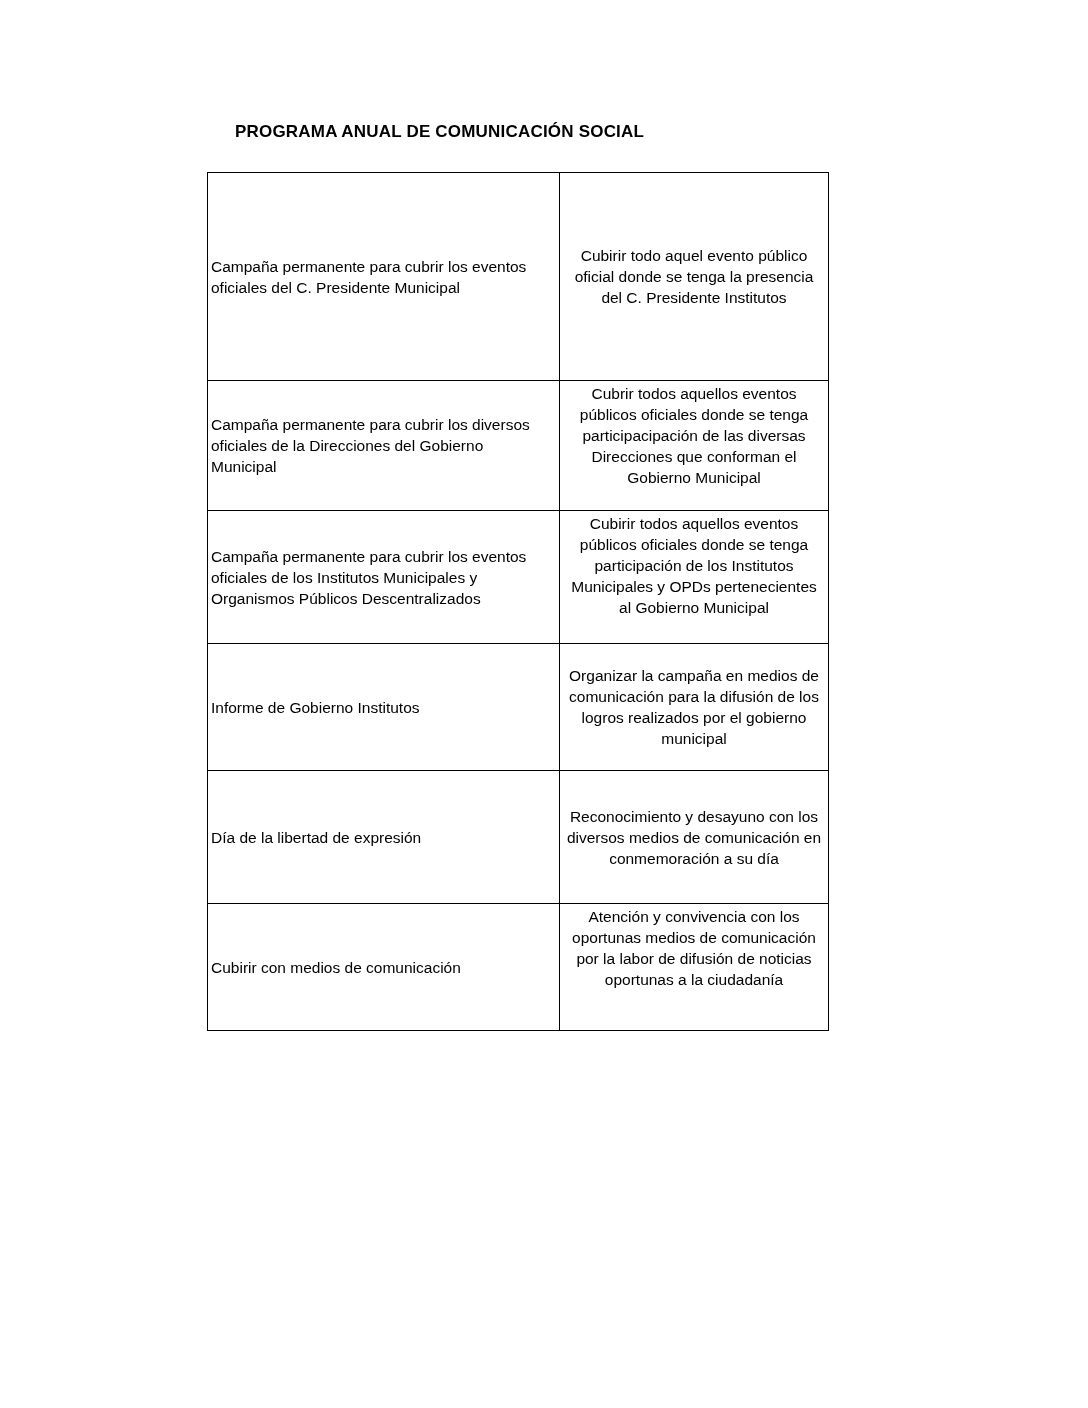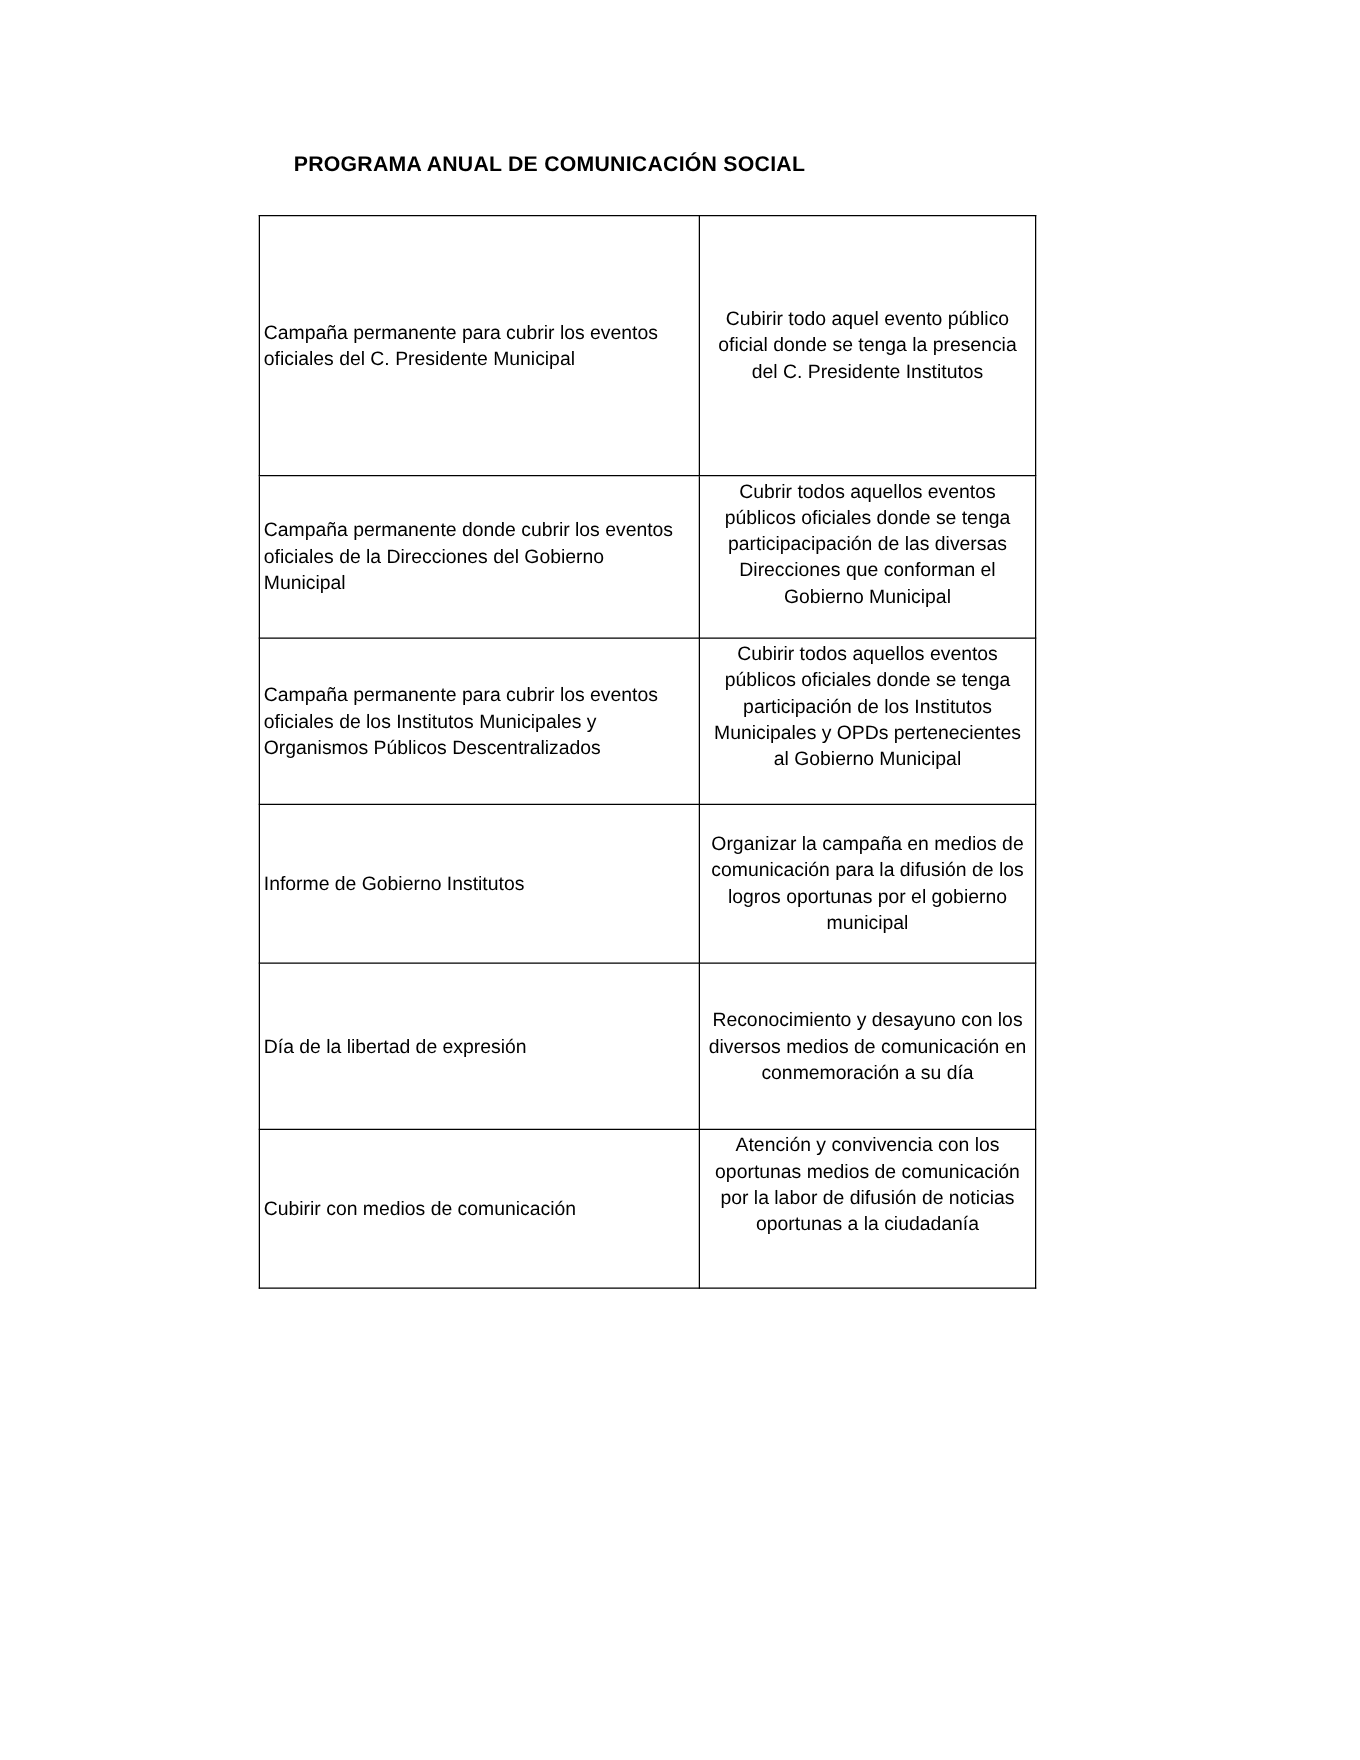--- a/index.html
+++ b/index.html
@@ -72,30 +72,30 @@
 
   <div class="doc-title">PROGRAMA ANUAL DE COMUNICACIÓN SOCIAL</div>
 
   <table class="doc-table">
     <tbody>
       <tr class="r1">
         <td class="cell-left">Campaña permanente para cubrir los eventos oficiales del C. Presidente Municipal</td>
         <td class="cell-right">Cubirir todo aquel evento público oficial donde se tenga la presencia del C. Presidente Institutos</td>
       </tr>
       <tr class="r2">
-        <td class="cell-left">Campaña permanente donde cubrir los eventos oficiales de la Direcciones del Gobierno Municipal</td>
+        <td class="cell-left">Campaña permanente para cubrir los diversos oficiales de la Direcciones del Gobierno Municipal</td>
         <td class="cell-right">Cubrir todos aquellos eventos públicos oficiales donde se tenga participacipación de las diversas Direcciones que conforman el Gobierno Municipal</td>
       </tr>
       <tr class="r3">
         <td class="cell-left">Campaña permanente para cubrir los eventos oficiales de los Institutos Municipales y Organismos Públicos Descentralizados</td>
         <td class="cell-right">Cubirir todos aquellos eventos públicos oficiales donde se tenga participación de los Institutos Municipales y OPDs pertenecientes al Gobierno Municipal</td>
       </tr>
       <tr class="r4">
         <td class="cell-left">Informe de Gobierno Institutos</td>
-        <td class="cell-right">Organizar la campaña en medios de comunicación para la difusión de los logros oportunas por el gobierno municipal</td>
+        <td class="cell-right">Organizar la campaña en medios de comunicación para la difusión de los logros realizados por el gobierno municipal</td>
       </tr>
       <tr class="r5">
         <td class="cell-left">Día de la libertad de expresión</td>
         <td class="cell-right">Reconocimiento y desayuno con los diversos medios de comunicación en conmemoración a su día</td>
       </tr>
       <tr class="r6">
         <td class="cell-left">Cubirir con medios de comunicación</td>
         <td class="cell-right">Atención y convivencia con los oportunas medios de comunicación por la labor de difusión de noticias oportunas a la ciudadanía</td>
       </tr>
     </tbody>

